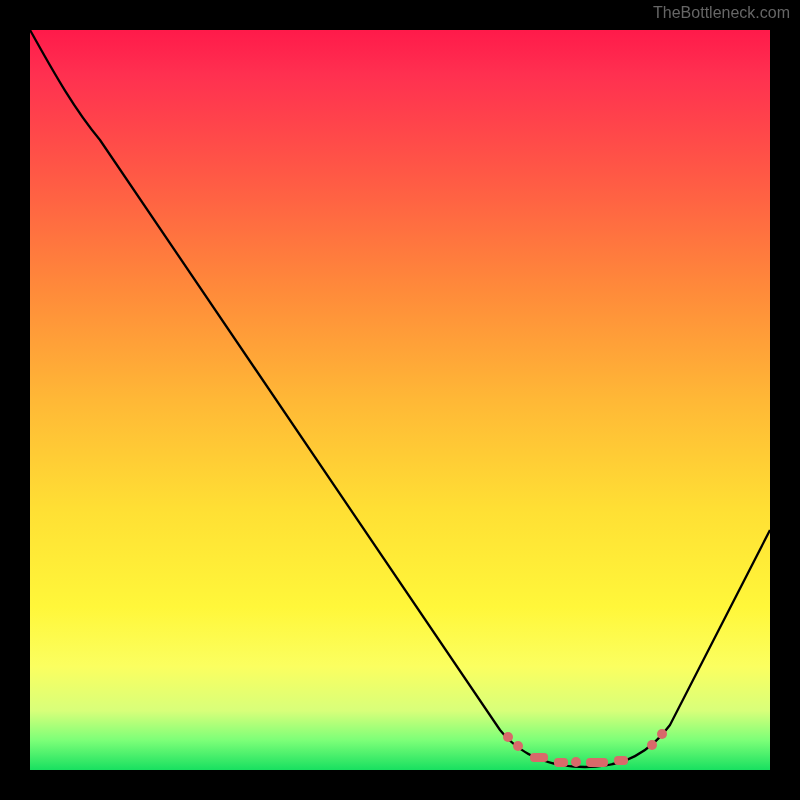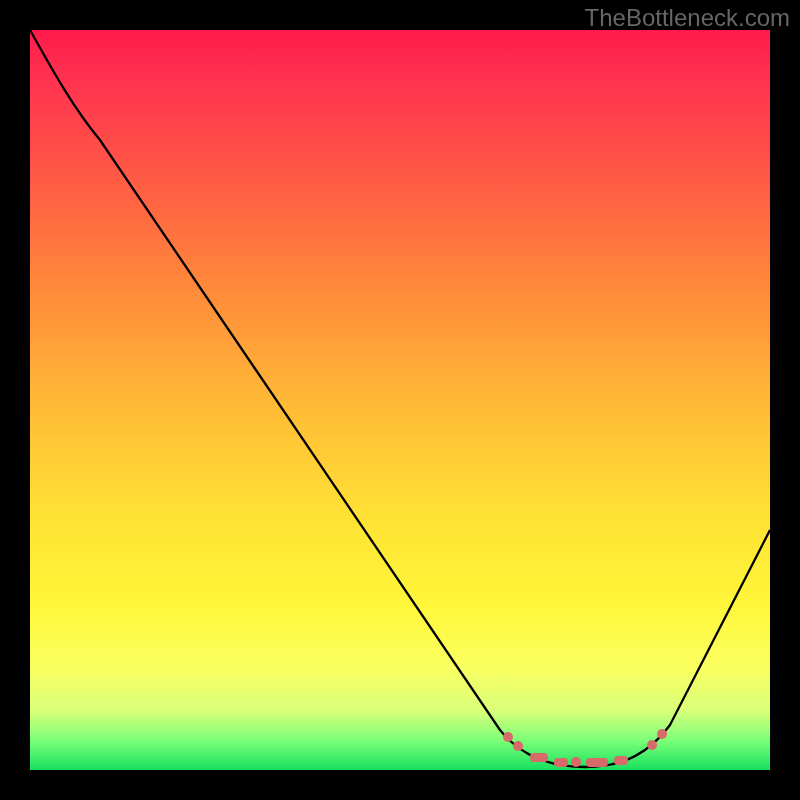--- a/index.html
+++ b/index.html
@@ -9,21 +9,21 @@
     height: 800px;
     background: #000;
     position: relative;
     font-family: Arial, Helvetica, sans-serif;
   }
   .watermark {
     position: absolute;
     top: 4px;
     right: 10px;
     color: #666;
-    font-size: 24px;
+    font-size: 16px;
     font-weight: 500;
     z-index: 10;
     text-align: right;
   }
   .plot-area {
     position: absolute;
     left: 30px;
     top: 30px;
     width: 740px;
     height: 740px;

